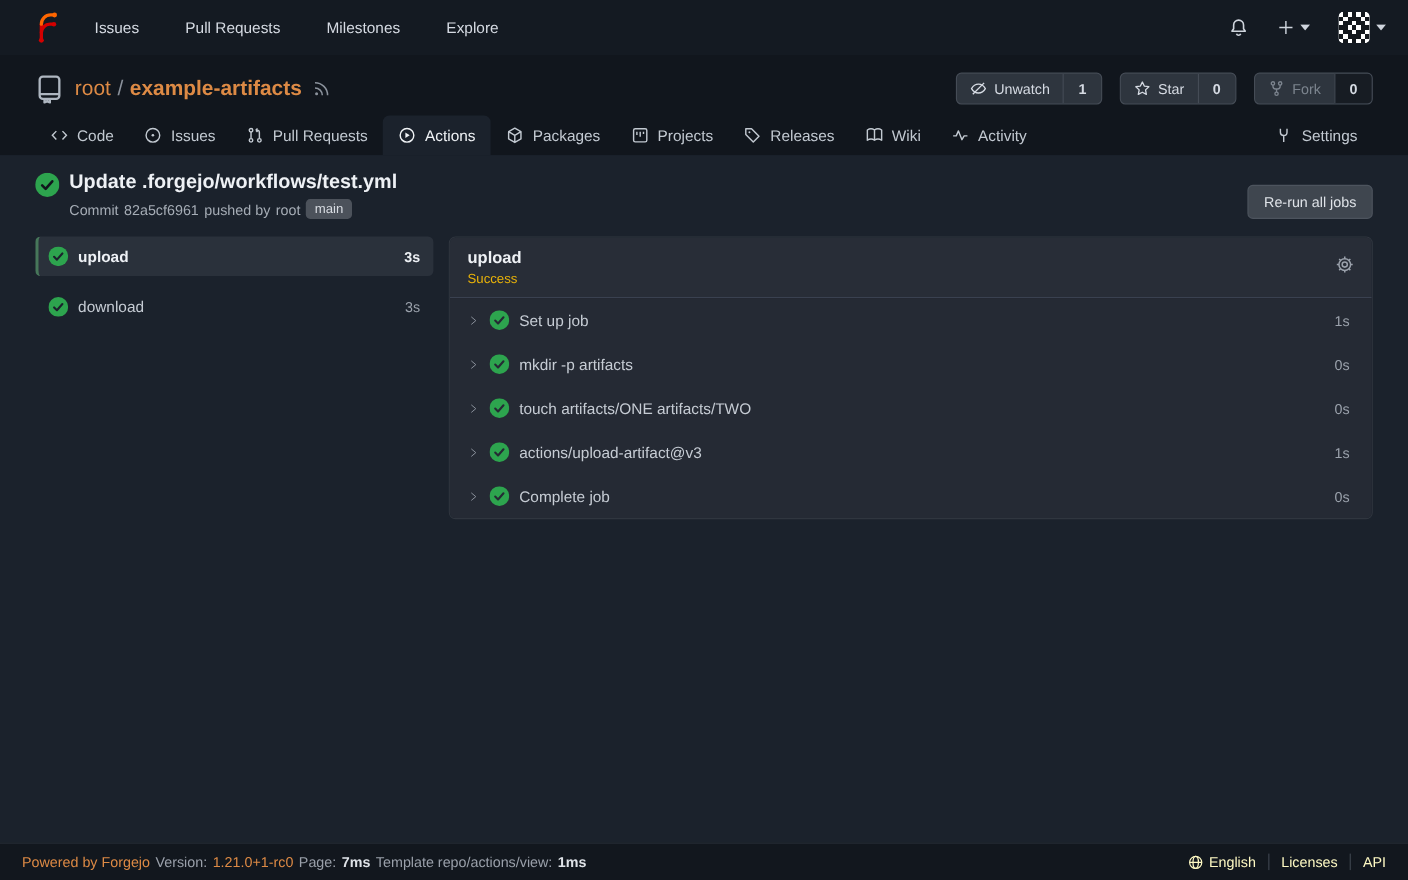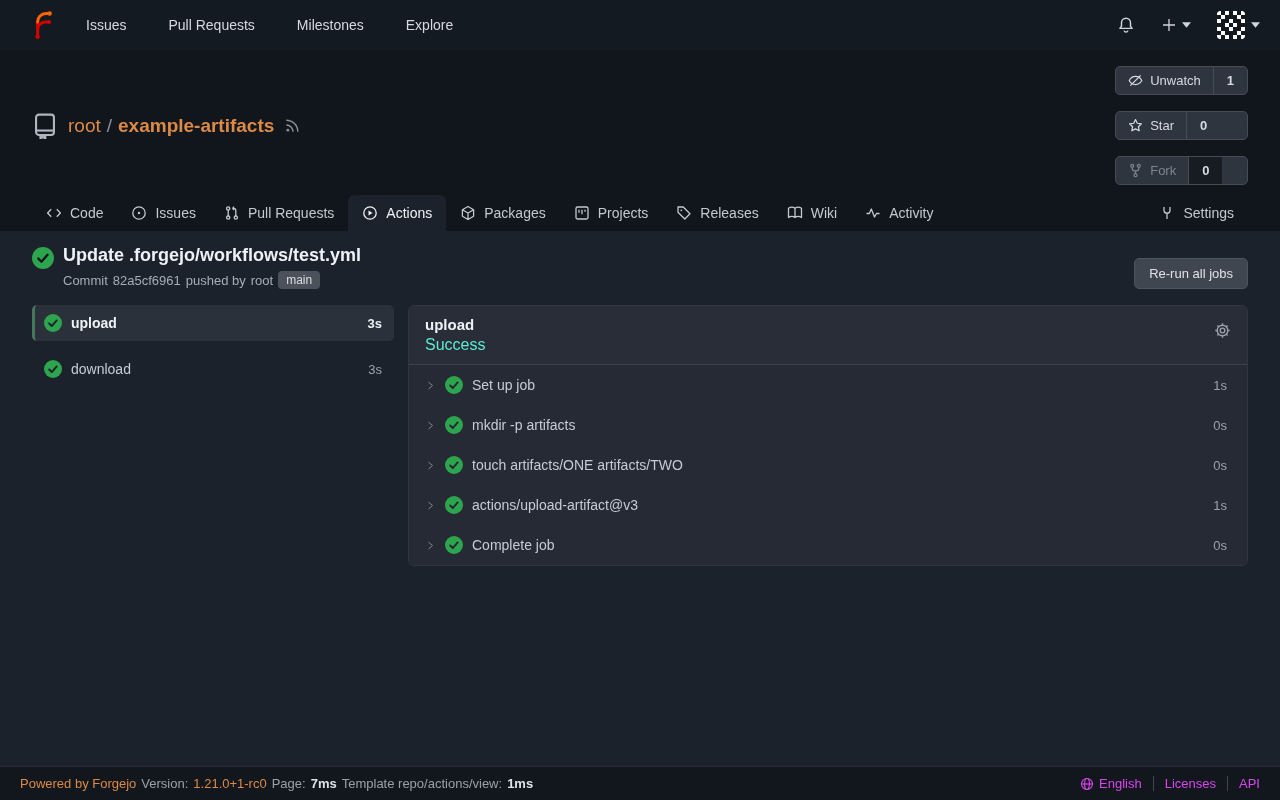--- a/index.html
+++ b/index.html
@@ -25,21 +25,21 @@
 
   
   .repo-header { background:#11161d; padding:16px 32px 0; flex:none; }
   .repo-title-row { display:flex; align-items:center; }
   .repo-icon { color:#aeb6c0; margin-right:10px; }
   .repo-path { font-size:19px; display:flex; align-items:center; gap:6px; }
   .repo-link { color:#dd8a45; cursor:pointer; }
   .repo-sep { color:#8b929c; }
   .repo-name { font-weight:600; }
   .rss { color:#8b929c; margin-left:10px; cursor:pointer; }
-  .repo-actions { margin-left:auto; display:flex; gap:16px;flex-direction:column; }
+  .repo-actions { margin-left:auto; display:flex; gap:16px; }
   .btn-group { display:inline-flex; border:1px solid #454c56; border-radius:5px; overflow:hidden; background:#2e353e; font-size:13px; cursor:pointer; }
   .btn-main { padding:6px 12px; display:flex; align-items:center; gap:7px; color:#d5dae2; }
   .btn-count { padding:6px 13px; border-left:1px solid #454c56; font-weight:700; color:#d5dae2; }
   .btn-group.disabled .btn-main { color:#7c848e; }
   .btn-group.disabled .btn-count { background:#171c23; }
 
   .tabs-row { display:flex; align-items:flex-end; margin-top:10px; }
   .tab { display:flex; align-items:flex-start; gap:8px; padding:10px 14px; color:#c2c9d1; font-size:14px; cursor:pointer; border-radius:6px 6px 0 0; }
   .tab.active { background:#1b222c; color:#f0f3f6; font-weight:400; }
   .tab-settings { margin-left:auto; }
@@ -62,34 +62,34 @@
   .job-item.selected .dur { color:#eef1f5; font-weight:700; }
   .artifacts-block { border-top:1px solid #2e353f; margin-top:22px; padding-top:18px; }
   .artifacts-title { font-size:16px; color:#d5dae2; }
   .artifact-item { margin-top:20px; display:flex; align-items:center; gap:6px; font-size:14px; cursor:pointer; }
   .artifact-item .file-ico { color:#9aa1ab; }
   .artifact-link { color:#dd8a45; }
 
   .right-col { flex:1; border-radius:6px; overflow:hidden; border:1px solid #30363f; }
   .panel-header { background:#282d37; padding:10px 16px; display:flex; align-items:flex-start; border-bottom:1px solid #3a4150; }
   .panel-job-name { font-size:15px; font-weight:700; color:#eef1f5; }
-  .panel-status { font-size:16px; color:#5eead4; margin-top:3px; }
+  .panel-status { font-size:12px; color:#eab308; margin-top:3px; }
   .panel-gear { margin-left:auto; color:#9aa1ab; cursor:pointer; margin-top:6px; }
   .panel-body { background:#252a34; }
   .step-row { height:40px; display:flex; align-items:center; gap:9px; padding:0 20px 0 16px; cursor:pointer; color:#c6ccd4; }
   .step-chevron { color:#8b929c; }
   .step-dur { margin-left:auto; font-size:13px; color:#9ba2ac; }
 
   
   .footer { flex:none; height:34px; background:#12171e; border-top:1px solid #262d36; display:flex; align-items:center; padding:0 20px; font-size:13px; color:#9aa0aa; }
   .footer a, .f-orange { color:#dd8a45; text-decoration:none; cursor:pointer; }
   .f-strong { color:#dfe3e8; font-weight:700; }
   .footer-left { display:flex; gap:5px; align-items:center; }
   .footer-right { margin-left:auto; display:flex; align-items:center; }
-  .f-item { display:flex; align-items:center; gap:5px; padding:0 11px; color:#d946ef; cursor:pointer; }
+  .f-item { display:flex; align-items:center; gap:5px; padding:0 11px; color:#fef9c3; cursor:pointer; }
   .f-item + .f-item { border-left:1px solid #3f4650; }
   .f-item:last-child { padding-right:0; }
 </style>
 </head>
 <body>
 
 <div class="navbar">
   <svg class="logo" viewBox="0 0 100 100">
     <g fill="none" stroke-linecap="round">
       <path d="M32 86V40" stroke="#d40000" stroke-width="10"></path>

